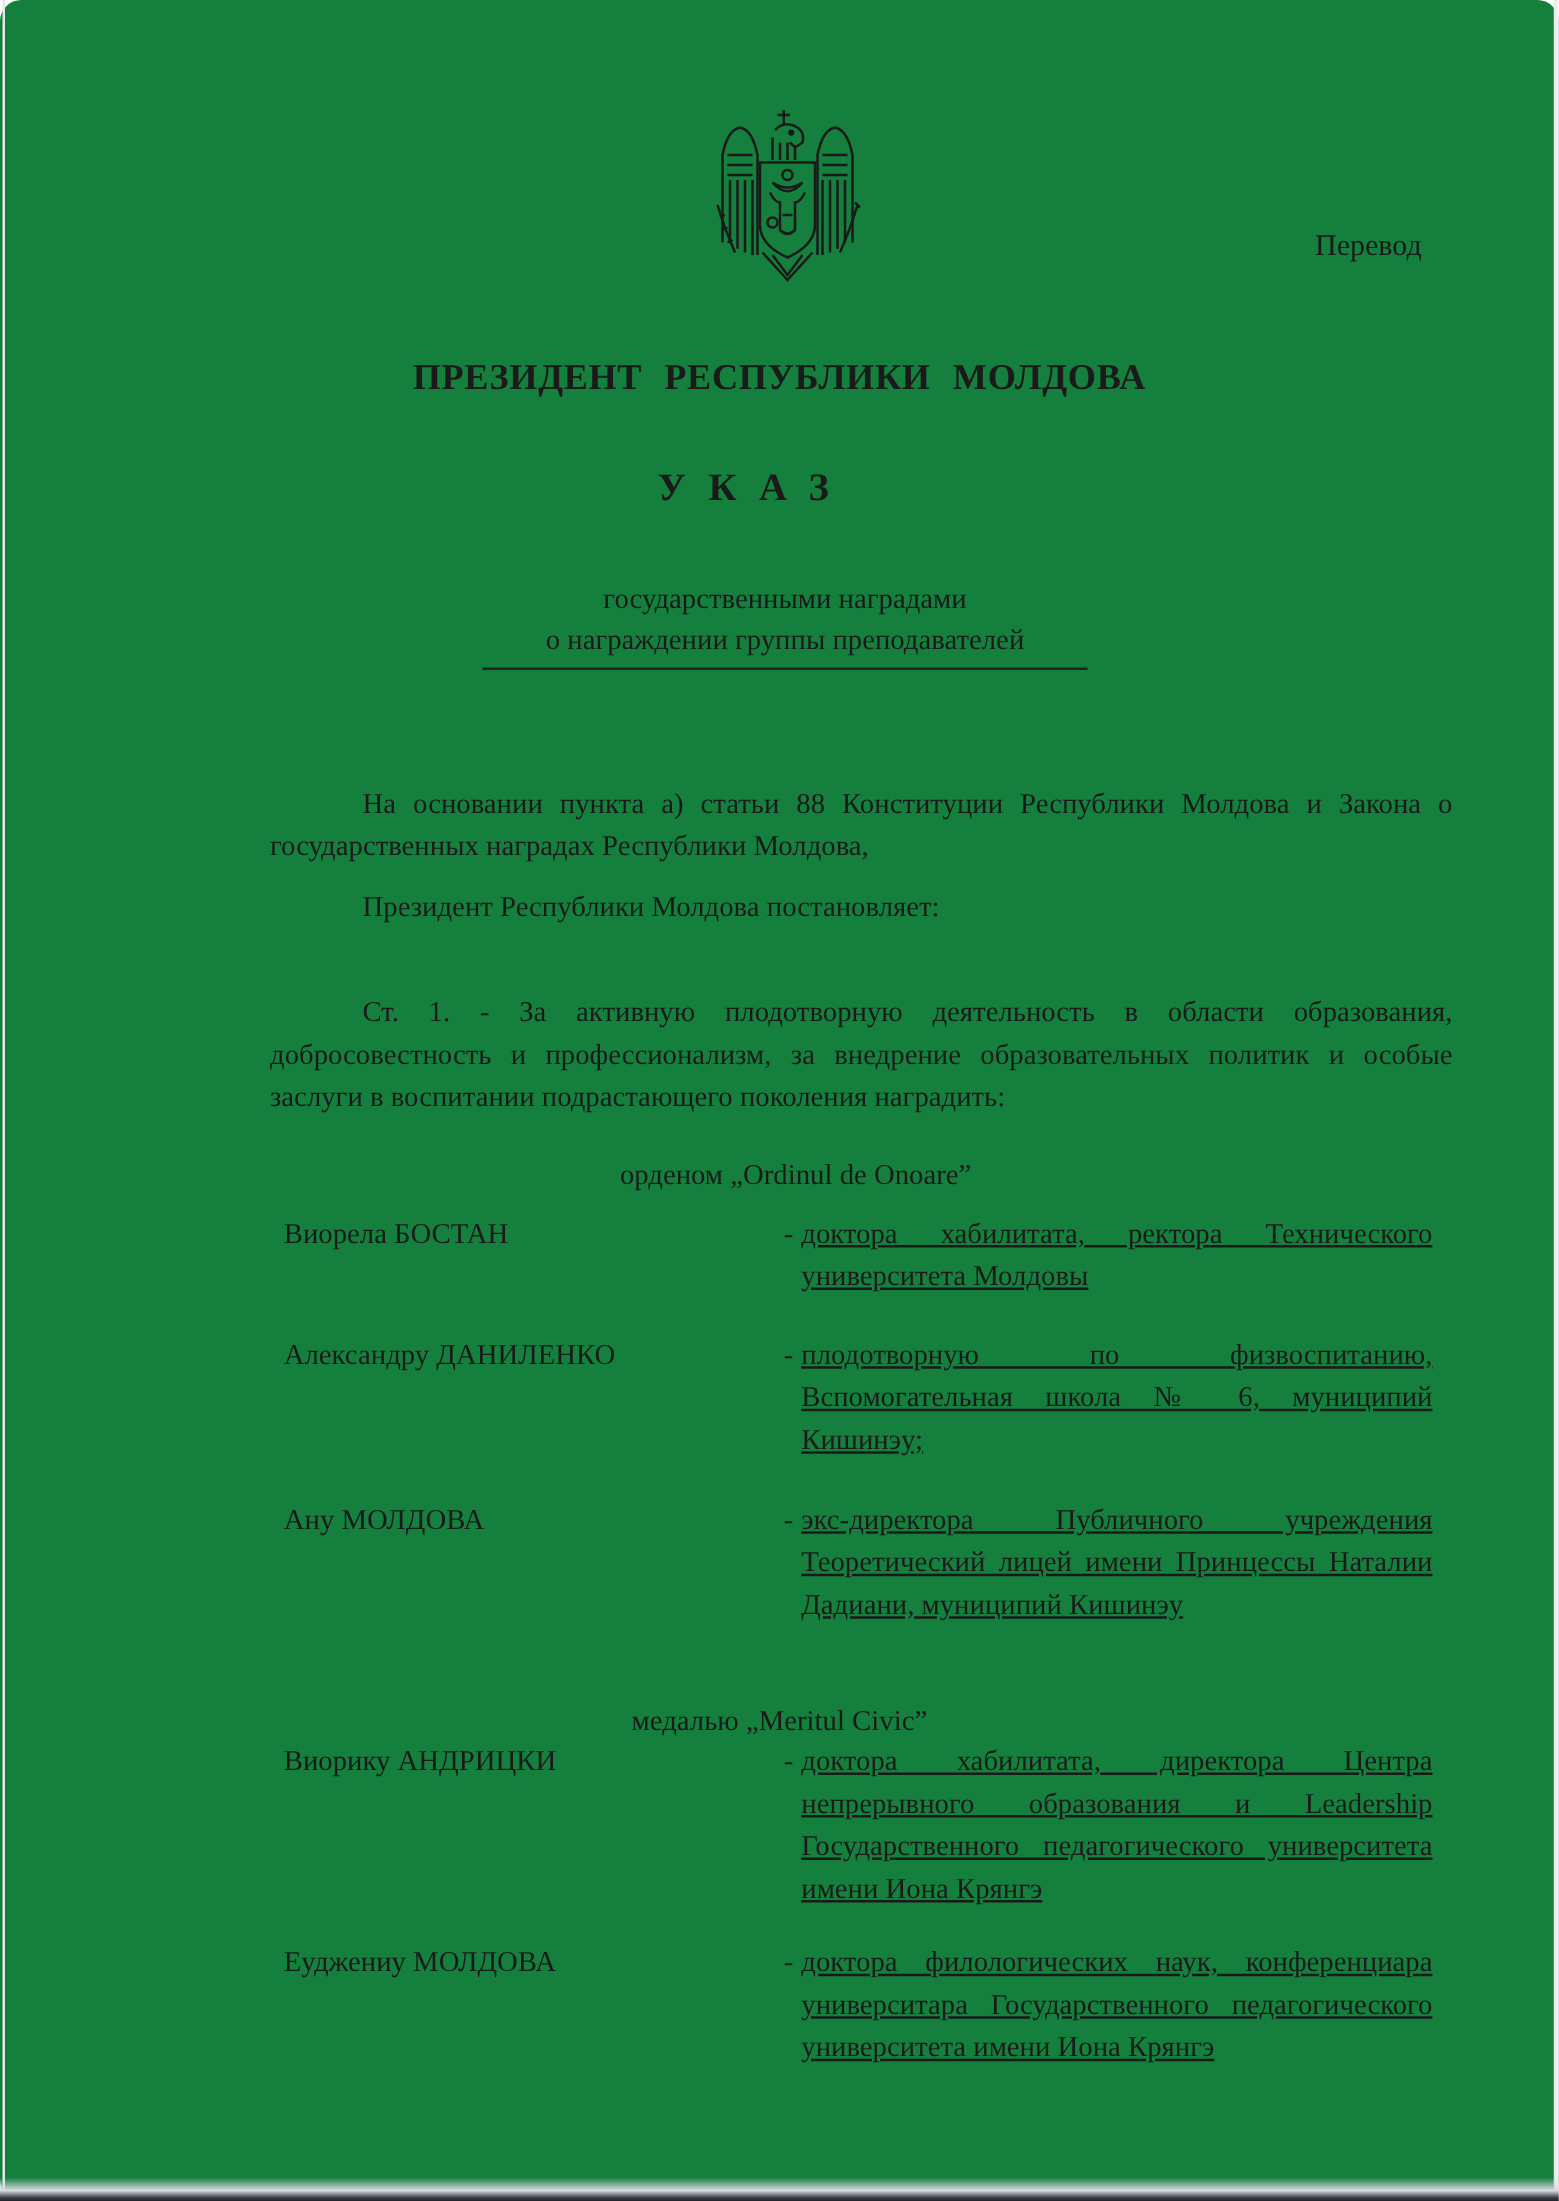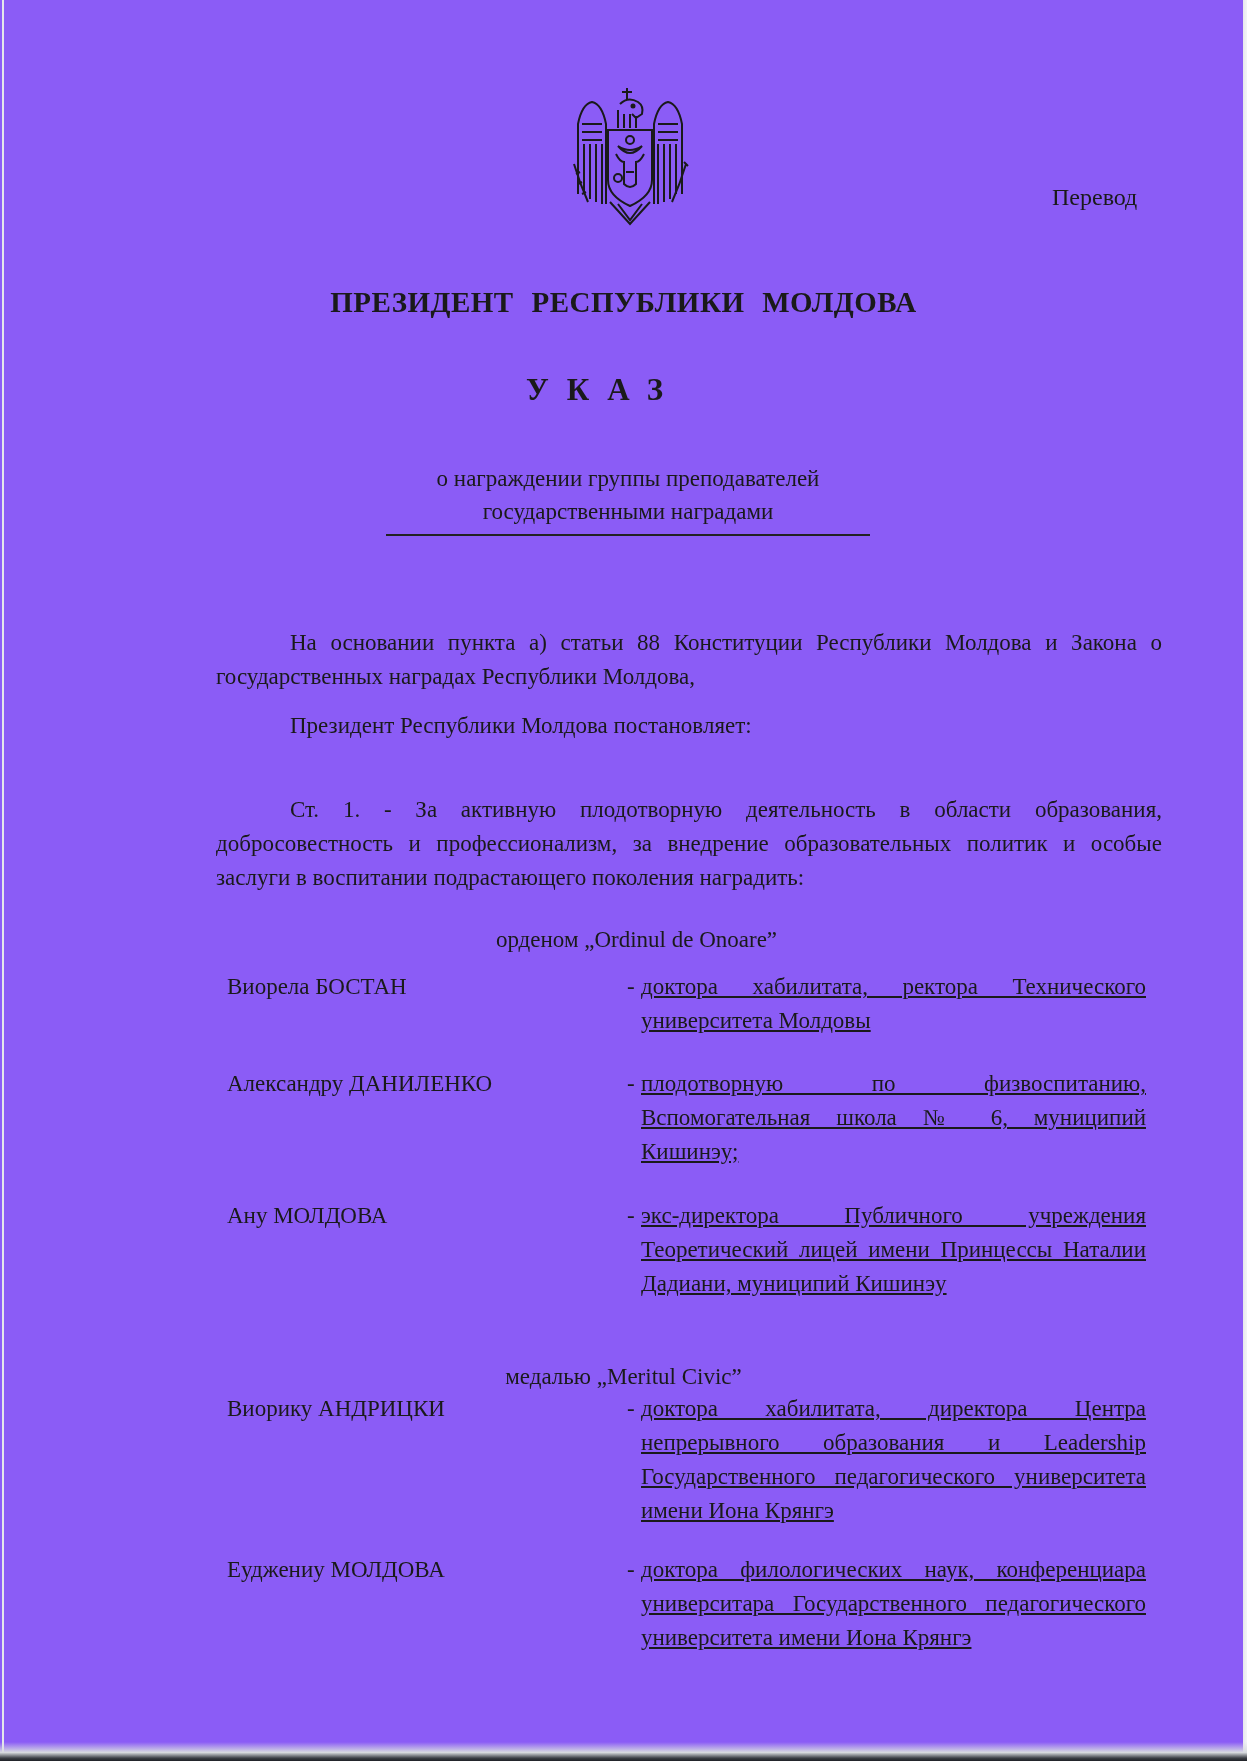--- a/index.html
+++ b/index.html
@@ -14,21 +14,22 @@
       overflow: hidden;
       font-family: "Liberation Serif", "DejaVu Serif", serif;
       color: #1a1a1a;
     }
     .page {
       position: absolute;
       left: 0;
       top: 0;
       width: 1247px;
       height: 1761px;
-      background: #8b5cf6;
+      background: #15803d;
+      border-radius: 17px;
     }
     .edge-left {
       position: absolute;
       left: 2px; top: 0;
       width: 2px; height: 1761px;
       background: #e4e6ea;
     }
     .edge-right {
       position: absolute;
       left: 1243px; top: 0;
@@ -190,22 +191,22 @@
     </g>
   </svg>
 
   <div class="translation-label">Перевод</div>
 
   <div class="issuer">ПРЕЗИДЕНТ   РЕСПУБЛИКИ   МОЛДОВА</div>
 
   <div class="doc-type">УКАЗ</div>
 
   <div class="subject">
+    <div>государственными наградами</div>
     <div>о награждении группы преподавателей</div>
-    <div>государственными наградами</div>
   </div>
   <div class="subject-underline"></div>
 
   <div class="para p1"><span class="indent"></span><span>На основании пункта а) статьи 88 Конституции Республики Молдова и Закона о государственных наградах Республики Молдова,</span></div>
 
   <div class="para p2"><span class="indent"></span><span>Президент Республики Молдова постановляет:</span></div>
 
   <div class="para p3"><span class="indent"></span><span>Ст. 1. - За активную плодотворную деятельность в области образования, добросовестность и профессионализм, за внедрение образовательных политик и особые заслуги в воспитании подрастающего поколения наградить:</span></div>
 
   <div class="award-heading award-1">орденом „Ordinul de Onoare”</div>

